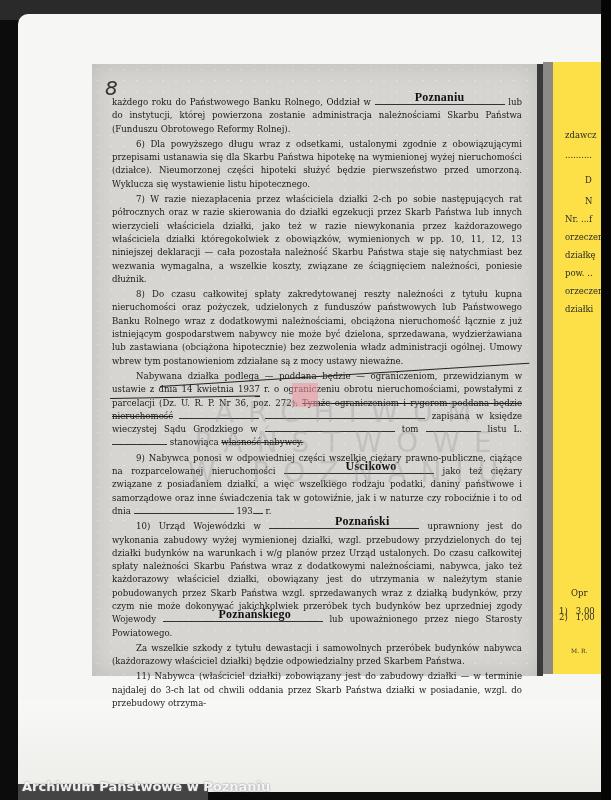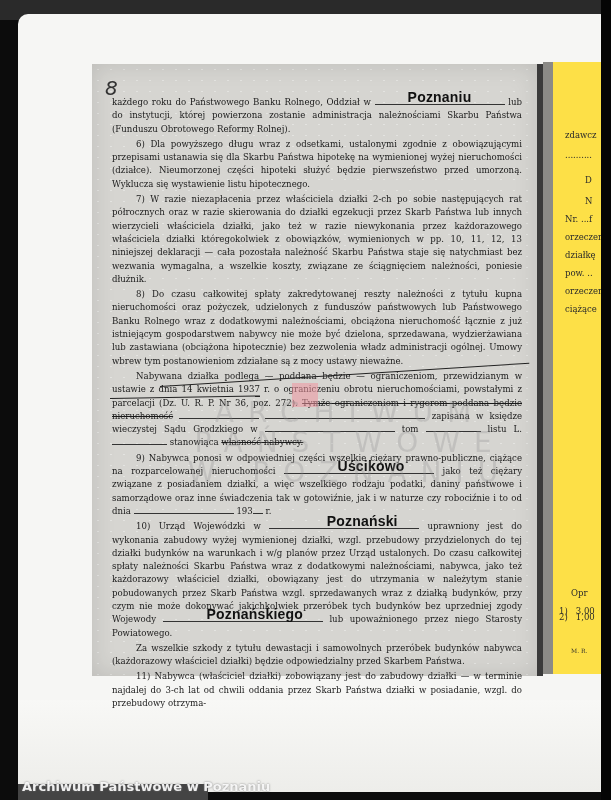--- a/index.html
+++ b/index.html
@@ -33,22 +33,22 @@
   .pagenum { position: absolute; left: 105px; top: 76px; font-family: "DejaVu Sans", sans-serif;
     font-size: 20px; color: #333; font-style: italic; }
 
   .body-text {
     position: absolute; left: 112px; top: 96px; width: 410px;
     font-size: 8.6px; line-height: 13.3px; color: #1a1a1a; text-align: justify;
   }
   .para { margin-bottom: 2px; }
   .indent { text-indent: 24px; }
   .fill { display: inline-block; border-bottom: 1px solid #333; height: 9px; vertical-align: baseline; position: relative; }
-  .stamp { position: absolute; left: 0; right: 0; top: -5px; text-align: center; font-family: Liberation Sans, sans-serif;
-    font-weight: bold; font-size: 14px; color: #111; letter-spacing: 0.2px; }
+  .stamp { position: absolute; left: 0; right: 0; top: -5px; text-align: center; font-family: Liberation Serif, serif;
+    font-weight: bold; font-size: 12px; color: #111; letter-spacing: 0.2px; }
   .strike { text-decoration: line-through; }
   .diag-line { position: absolute; height: 1px; background: #222; transform-origin: left center; }
 
   .watermark {
     position: absolute; left: 160px; top: 398px; width: 380px; text-align: center;
     font-family: "DejaVu Sans", sans-serif; font-size: 28px; color: rgba(140,140,140,0.28);
     letter-spacing: 14px; line-height: 30px; pointer-events: none;
   }
   .wm-pink { position: absolute; left: 292px; top: 383px; width: 26px; height: 24px; background: rgba(240,150,160,0.55); }
 
@@ -72,21 +72,21 @@
   <div class="page-right-gutter"></div>
   <div class="rp-line" style="top:68px">zdawcz</div>
   <div class="rp-line" style="top:88px">..........</div>
   <div class="rp-line" style="top:113px;left:42px">D</div>
   <div class="rp-line" style="top:134px;left:42px">N</div>
   <div class="rp-line" style="top:152px">Nr. ...f</div>
   <div class="rp-line" style="top:170px">orzeczen</div>
   <div class="rp-line" style="top:188px">działkę</div>
   <div class="rp-line" style="top:206px">pow. ..</div>
   <div class="rp-line" style="top:224px">orzeczen</div>
-  <div class="rp-line" style="top:242px">ciążące</div>
+  <div class="rp-line" style="top:242px">działki</div>
   <div class="rp-line" style="top:526px;left:28px">Opr</div>
   <div class="rp-line" style="top:544px;left:16px;white-space:pre">1)   3,00</div>
   <div class="rp-line" style="top:550px;left:16px;white-space:pre">2)   1,00</div>
   <div class="rp-line" style="top:583px;left:28px;font-size:6px">M. R.</div>
 </div>
 <div class="page-right-edge"></div>
 
 <div class="pagenum">8</div>
 
 <div class="body-text">

